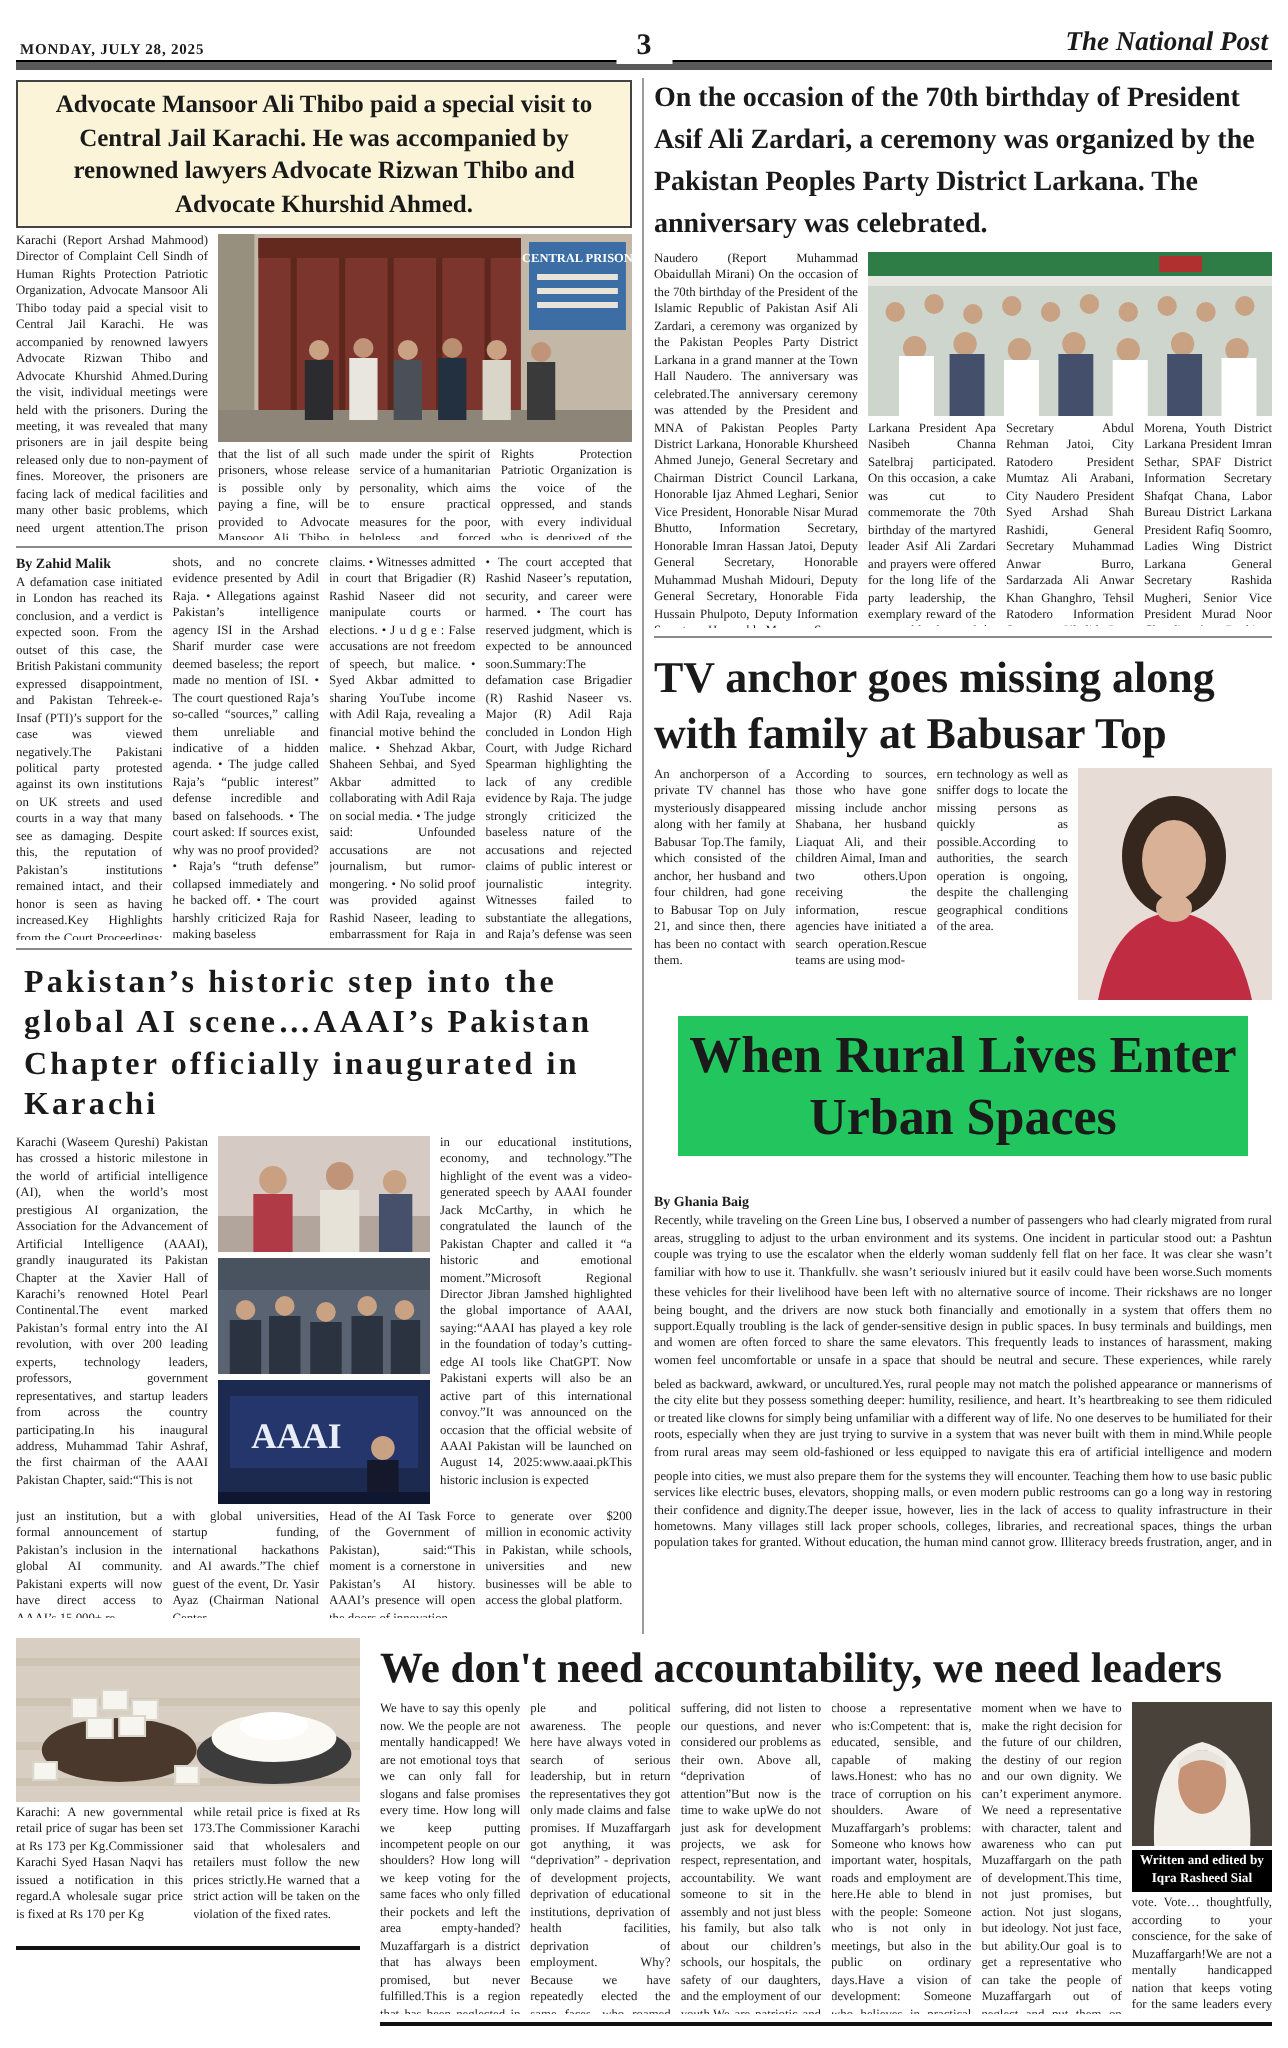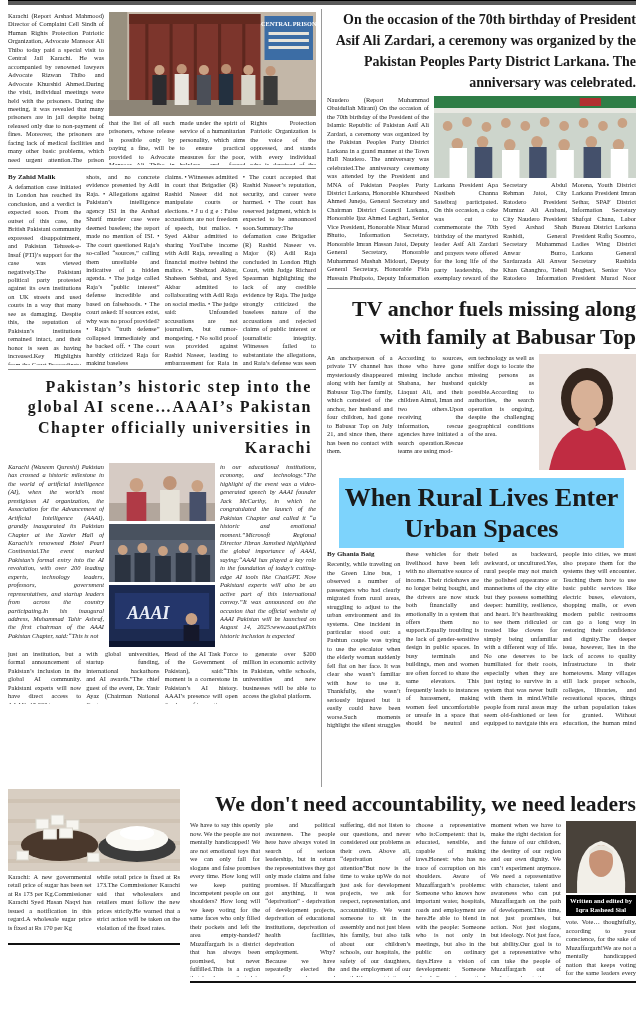--- a/index.html
+++ b/index.html
@@ -15,72 +15,78 @@
   .content{display:flex;margin:0 8px;padding-top:4px;height:778px;overflow:hidden;}
   .leftcol{width:308px;padding-right:5px;border-right:1px solid #9a9a9a;}
   .rightcol{flex:1;padding-left:5px;overflow:hidden;}
   .col{font-size:6.4px;line-height:1.32;text-align:justify;overflow:hidden;}
   .cols{display:flex;gap:5px;}
   .cols .col{flex:1;}
   .sep{border:none;border-top:1px solid #8a8a8a;margin:4px 0;}
   .byline{font-size:7px;font-weight:bold;margin-bottom:2px;}
   
   .box-head{border:1.3px solid #444;background:#fbf4d8;text-align:center;font-weight:bold;font-size:12.5px;line-height:1.32;padding:3px 8px;margin-top:1px;}
-  .plain-head{font-weight:bold;text-align:right;line-height:1.18;margin:4px 0 3px;}
+  .plain-head{font-weight:bold;text-align:left;line-height:1.18;margin:4px 0 3px;}
   .h-london{font-size:15.5px;}
   .h-zardari{font-size:14px;line-height:1.5;margin-top:0;}
   .h-tv{font-size:22px;line-height:1.25;margin:6px 0 4px;}
   .h-ai{font-size:16px;letter-spacing:1.6px;line-height:1.28;margin:7px 4px 4px;}
   .h-sugar{font-size:17px;line-height:1.2;margin:4px 0 3px;}
   .h-leaders{font-size:21.5px;margin:3px 0 4px;}
-  .cream-head{background:#7dd3fc;font-weight:bold;text-align:center;font-size:26px;line-height:1.2;padding:4px 2px;margin:4px 12px 2px;}
+  .cream-head{background:#22c55e;font-weight:bold;text-align:center;font-size:26px;line-height:1.2;padding:4px 2px;margin:4px 12px 2px;}
   
   .ph{display:block;width:100%;}
   .ph svg{display:block;width:100%;height:100%;}
   
   .band{display:flex;margin:2px 8px 0;}
   .sugar-sec{width:172px;padding-right:5px;}
   .leaders-sec{flex:1;padding-left:5px;}
   .caption-box{background:#000;color:#fff;font-size:6.6px;font-weight:bold;text-align:center;line-height:1.3;padding:2px 1px;}
   .bot-rule{border:none;border-top:2px solid #111;margin:4px 0 0;}
   .jail-body{display:flex;gap:5px;height:152px;margin-top:3px;}
   .jail-c1{width:96px;flex:none;}
   .jail-right{flex:1;display:flex;flex-direction:column;}
   .jail-sub{display:flex;gap:5px;margin-top:3px;height:46px;}
   .jail-sub .col{flex:1;}
   .zar-body{display:flex;gap:5px;height:188px;}
   .zar-c1{width:102px;flex:none;}
   .zar-right{flex:1;display:flex;flex-direction:column;}
   .zar-sub{display:flex;gap:5px;margin-top:3px;height:102px;}
   .zar-sub .col{flex:1;}
-  .ai-body{display:flex;gap:5px;height:184px;font-style:italic;}
+  .ai-body{display:flex;gap:5px;height:184px;}
   .ai-cside{width:96px;flex:none;}
   .ai-photos{flex:1;display:flex;flex-direction:column;gap:3px;}
   .ai-bottom{display:flex;gap:5px;height:54px;margin-top:3px;}
   .ai-bottom .col{flex:1;}
   .tv-body{display:flex;gap:5px;height:120px;}
   .tv-body .col{flex:1;}
   .tv-photo{width:97px;flex:none;}
-  .rural-cols{height:178px;margin-top:2px;}
+  .rural-cols{height:178px;margin-top:19px;flex-direction:column;}
   .leaders-cols{height:156px;}
   .l6{display:flex;flex-direction:column;gap:2px;}
   .sugar-cols{height:66px;margin-top:2px;}
 </style>
 </head>
 <body>
 
 <div class="page">
 
+  <div class="hdr">
+    <span class="hdr-date">MONDAY, JULY 28, 2025</span>
+    <span class="hdr-page">3</span>
+    <span class="hdr-mast">The National Post</span>
+  </div>
   <div class="main-rule"></div>
 
   <div class="content">
 
     <div class="leftcol">
 
       <div>
+        <div class="box-head">Advocate Mansoor Ali Thibo paid a special visit to Central Jail Karachi. He was accompanied by renowned lawyers Advocate Rizwan Thibo and Advocate Khurshid Ahmed.</div>
         <div class="jail-body">
           <div class="col jail-c1">Karachi (Report Arshad Mahmood) Director of Complaint Cell Sindh of Human Rights Protection Patriotic Organization, Advocate Mansoor Ali Thibo today paid a special visit to Central Jail Karachi. He was accompanied by renowned lawyers Advocate Rizwan Thibo and Advocate Khurshid Ahmed.During the visit, individual meetings were held with the prisoners. During the meeting, it was revealed that many prisoners are in jail despite being released only due to non-payment of fines. Moreover, the prisoners are facing lack of medical facilities and many other basic problems, which need urgent attention.The prison administration has assured</div>
           <div class="jail-right">
             <span class="ph" style="height:104px">
               <svg viewBox="0 0 205 104" preserveAspectRatio="none">
                 <rect width="205" height="104" fill="#c3b7a8"></rect>
                 <rect x="0" y="0" width="18" height="104" fill="#98907f"></rect>
                 <rect x="20" y="2" width="130" height="86" fill="#7c352c"></rect>
                 <rect x="20" y="2" width="130" height="10" fill="#63291f"></rect>
                 <g fill="#5d271e">
@@ -133,21 +139,21 @@
           </div>
           <div class="col">shots, and no concrete evidence presented by Adil Raja. •  Allegations against Pakistan’s intelligence agency ISI in the Arshad Sharif murder case were deemed baseless; the report made no mention of ISI. •  The court questioned Raja’s so-called “sources,” calling them unreliable and indicative of a hidden agenda. •  The judge called Raja’s “public interest” defense incredible and based on falsehoods. •  The court asked: If sources exist, why was no proof provided? •  Raja’s “truth defense” collapsed immediately and he backed off. •  The court harshly criticized Raja for making baseless</div>
           <div class="col">claims. •  Witnesses admitted in court that Brigadier (R) Rashid Naseer did not manipulate courts or elections. •  J u d g e : False accusations are not freedom of speech, but malice. •  Syed Akbar admitted to sharing YouTube income with Adil Raja, revealing a financial motive behind the malice. •  Shehzad Akbar, Shaheen Sehbai, and Syed Akbar admitted to collaborating with Adil Raja on social media. •  The judge said: Unfounded accusations are not journalism, but rumor-mongering. •  No solid proof was provided against Rashid Naseer, leading to embarrassment for Raja in court.</div>
           <div class="col">•  The court accepted that Rashid Naseer’s reputation, security, and career were harmed. •  The court has reserved judgment, which is expected to be announced soon.Summary:The defamation case Brigadier (R) Rashid Naseer vs. Major (R) Adil Raja concluded in London High Court, with Judge Richard Spearman highlighting the lack of any credible evidence by Raja. The judge strongly criticized the baseless nature of the accusations and rejected claims of public interest or journalistic integrity. Witnesses failed to substantiate the allegations, and Raja’s defense was seen as deceptive and economically motivated. The verdict is now awaited.</div>
         </div>
       </div>
 
       <hr class="sep">
 
       <div>
-        <div class="plain-head h-ai">Pakistan’s historic step into the global AI scene…AAAI’s Pakistan Chapter officially universities in Karachi</div>
+        <div class="plain-head h-ai">Pakistan’s historic step into the global AI scene…AAAI’s Pakistan Chapter officially inaugurated in Karachi</div>
         <div class="ai-body">
           <div class="col ai-cside">Karachi (Waseem Qureshi) Pakistan has crossed a historic milestone in the world of artificial intelligence (AI), when the world’s most prestigious AI organization, the Association for the Advancement of Artificial Intelligence (AAAI), grandly inaugurated its Pakistan Chapter at the Xavier Hall of Karachi’s renowned Hotel Pearl Continental.The event marked Pakistan’s formal entry into the AI revolution, with over 200 leading experts, technology leaders, professors, government representatives, and startup leaders from across the country participating.In his inaugural address, Muhammad Tahir Ashraf, the first chairman of the AAAI Pakistan Chapter, said:“This is not</div>
           <div class="ai-photos">
             <span class="ph" style="height:58px">
               <svg viewBox="0 0 108 58" preserveAspectRatio="none">
                 <rect width="108" height="58" fill="#d6cbc4"></rect>
                 <rect x="0" y="40" width="108" height="18" fill="#b2a69c"></rect>
                 <circle cx="28" cy="22" r="7" fill="#caa083"></circle>
                   <rect x="18" y="29" width="20" height="29" fill="#b03a46"></rect>
                 <circle cx="62" cy="20" r="7" fill="#bf9478"></circle>
@@ -248,21 +254,21 @@
               <div class="col">Secretary Abdul Rehman Jatoi, City Ratodero President Mumtaz Ali Arabani, City Naudero President Syed Arshad Shah Rashidi, General Secretary Muhammad Anwar Burro, Sardarzada Ali Anwar Khan Ghanghro, Tehsil Ratodero Information Secretary Khalid Raza Junejo, Tehsil Dokri Information Secretary Muhammad Juman Baghiyo, City Naudero Information Secretary Sarfaraz Ali Mirani, Chairman Municipal Committee Naudero Abdul Khaliq Bhutto, Deedar Ali Bhutto, SPAF District Larkana Abdel Rehman</div>
               <div class="col">Morena, Youth District Larkana President Imran Sethar, SPAF District Information Secretary Shafqat Chana, Labor Bureau District Larkana President Rafiq Soomro, Ladies Wing District Larkana General Secretary Rashida Mugheri, Senior Vice President Murad Noor Chandio, Apa Bushiran Mohil, Apa Rozina Abro, party officials of Larkana district, various taluka, city and union council officials, chairmen, vice chairmen, district members, councilors and officials of all subwings and respected workers participated in large numbers.</div>
             </div>
           </div>
         </div>
       </div>
 
       <hr class="sep">
 
       <div>
-        <div class="plain-head h-tv">TV anchor fuels missing along with family at Babusar Top</div>
+        <div class="plain-head h-tv">TV anchor goes missing along with family at Babusar Top</div>
         <div class="tv-body">
           <div class="col">An anchorperson of a private TV channel has mysteriously disappeared along with her family at Babusar Top.The family, which consisted of the anchor, her husband and four children, had gone to Babusar Top on July 21, and since then, there has been no contact with them.</div>
           <div class="col">According to sources, those who have gone missing include anchor Shabana, her husband Liaquat Ali, and their children Aimal, Iman and two others.Upon receiving the information, rescue agencies have initiated a search operation.Rescue teams are using mod-</div>
           <div class="col">ern technology as well as sniffer dogs to locate the missing persons as quickly as possible.According to authorities, the search operation is ongoing, despite the challenging geographical conditions of the area.</div>
           <span class="ph tv-photo" style="height:116px">
             <svg viewBox="0 0 97 116" preserveAspectRatio="none">
               <rect width="97" height="116" fill="#e7dcd6"></rect>
               <ellipse cx="48" cy="44" rx="26" ry="30" fill="#35261e"></ellipse>
               <ellipse cx="48" cy="46" rx="16" ry="20" fill="#d8b197"></ellipse>
               <path d="M10 116 Q18 74 48 72 Q78 74 87 116 Z" fill="#c02c42"></path>

